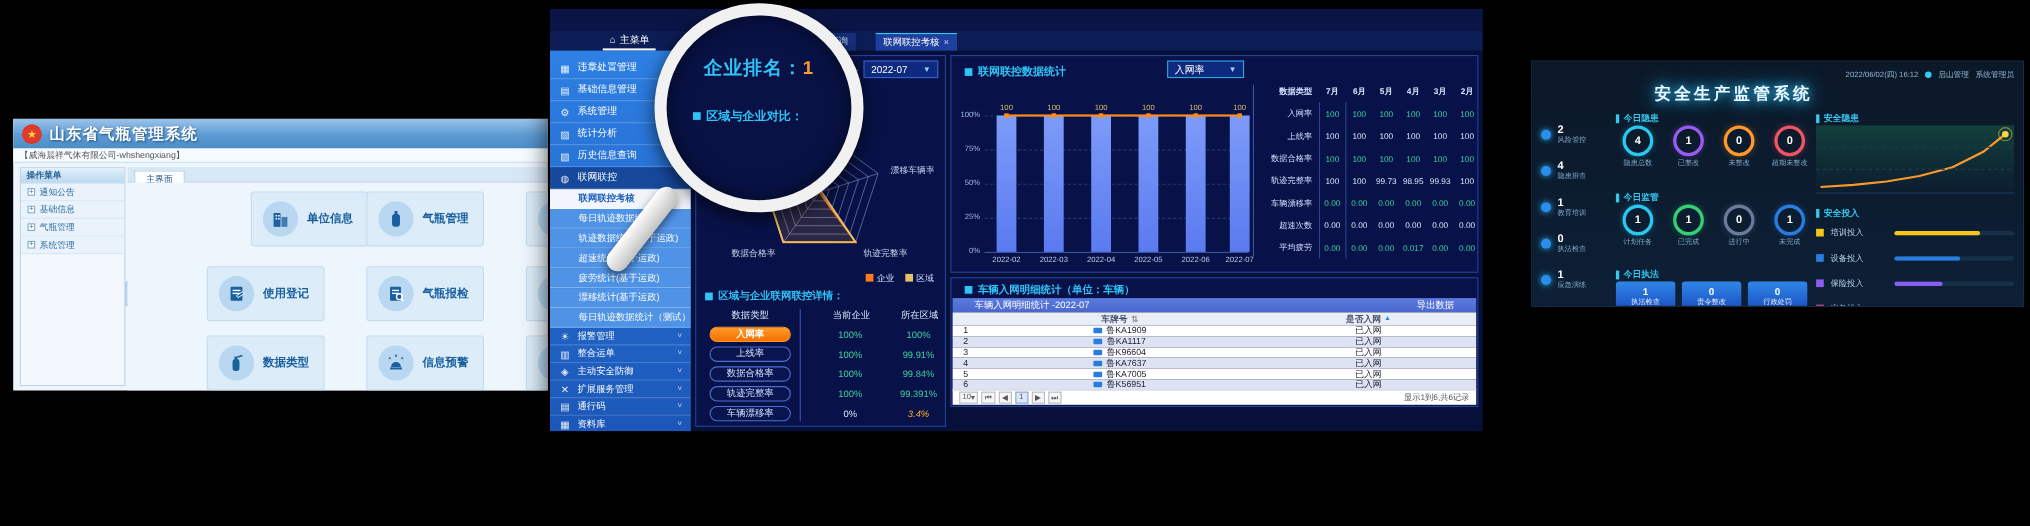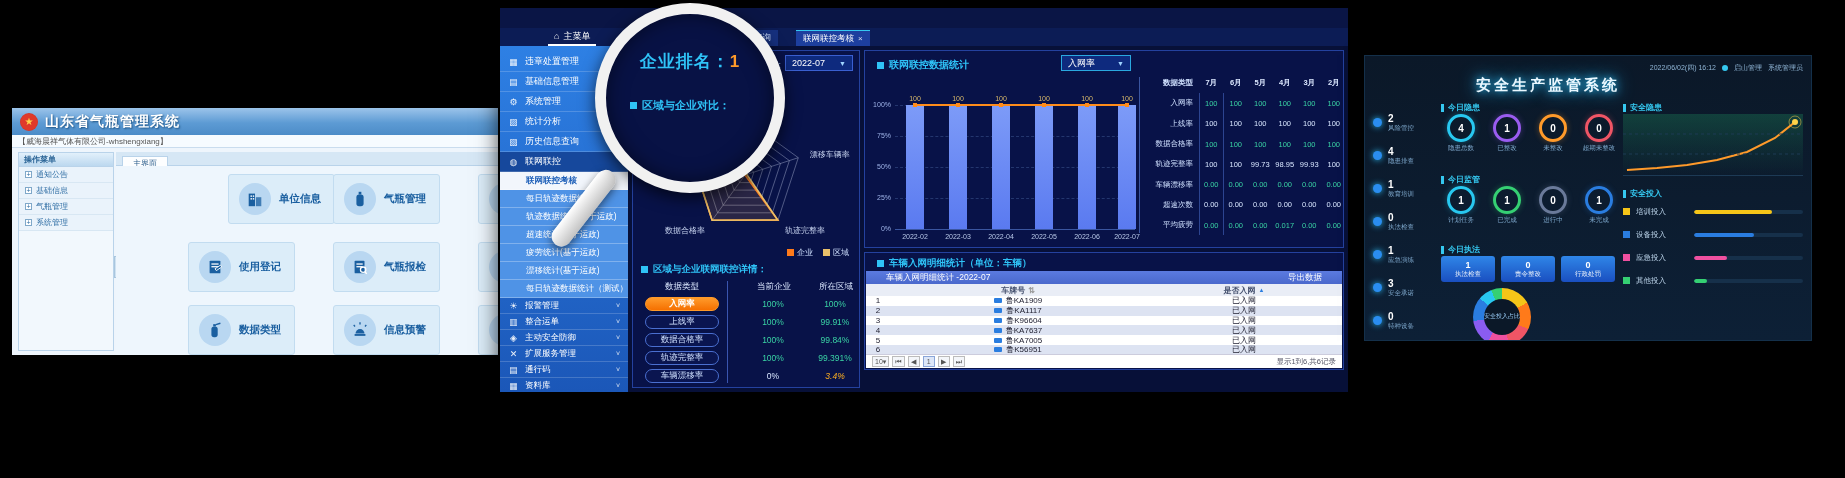--- a/index.html
+++ b/index.html
@@ -60,21 +60,21 @@
   .vt-hcell{color:#44506e;font-size:8px;font-weight:bold;display:flex;align-items:center;justify-content:center;gap:3px;}
   .vt-row{position:absolute;left:1px;right:1px;height:9.8px;display:flex;font-size:8px;color:#223;align-items:center;}
   .pgbox{height:11px;min-width:12px;border:1px solid #bbb;background:#f4f6fa;font-size:7px;color:#555;display:flex;align-items:center;justify-content:center;padding:0 2px;cursor:pointer;}
   
   #mag{position:absolute;left:595px;top:3px;width:190px;height:190px;border:11px solid #f1f1f1;border-radius:50%;background:#081245;z-index:60;box-shadow:0 5px 16px rgba(0,0,0,.65), inset 0 0 20px rgba(0,0,0,.5);}
   #mag-handle{position:absolute;left:602px;top:172px;width:20px;height:92px;border-radius:10px;background:linear-gradient(90deg,#ffffff,#c2c2c2);transform:rotate(38deg);transform-origin:50% 0;z-index:59;box-shadow:2px 3px 8px rgba(0,0,0,.5);}
   #mag .r1{position:absolute;left:0;right:0;top:36px;text-align:center;font-size:17px;font-weight:bold;color:#2fc3f7;letter-spacing:1px;}
   #mag .r1 b{color:#ff9a2a;}
   #mag .r2{position:absolute;left:24px;top:84px;font-size:11px;font-weight:bold;color:#2fc3f7;display:flex;align-items:center;gap:5px;}
   
-  #rdash{position:absolute;left:1364px;top:55px;width:448px;height:286px;background:linear-gradient(180deg,#0b1828,#0d2036);border:1px solid #14304a;box-shadow:0 0 18px rgba(0,0,0,.7);overflow:hidden;}
+  #rdash{position:absolute;left:1392px;top:55px;width:448px;height:224px;background:linear-gradient(180deg,#0b1828,#0d2036);border:1px solid #14304a;box-shadow:0 0 18px rgba(0,0,0,.7);overflow:hidden;}
   #rd-title{position:absolute;left:0;right:80px;top:20px;text-align:center;font-size:15px;font-weight:bold;color:#eaf8ff;text-shadow:0 0 9px #2ab8f0,0 0 18px #2ab8f0;letter-spacing:3px;}
   #rd-meta{position:absolute;right:8px;top:7px;font-size:7px;color:#8fb4d4;display:flex;gap:6px;align-items:center;}
   .rd-h{position:absolute;font-size:8px;color:#35c8f0;font-weight:bold;display:flex;align-items:center;gap:4px;}
   .rd-h:before{content:"";width:3px;height:8px;background:#35c8f0;display:inline-block;}
   .ring{border-radius:50%;display:flex;align-items:center;justify-content:center;color:#fff;font-size:10px;font-weight:bold;}
   .ringlab{font-size:6.5px;color:#7ea8cc;text-align:center;margin-top:2px;}
   .tile{background:linear-gradient(180deg,#2f86e8,#1a4fc0);border-radius:3px;color:#fff;display:flex;flex-direction:column;align-items:center;justify-content:center;cursor:pointer;}
   .railrow{display:flex;align-items:center;gap:6px;height:33px;}
   .raildot{width:9px;height:9px;border-radius:50%;background:#2a8df0;box-shadow:0 0 6px #2ab8f0;flex:0 0 9px;}
   .leg-row{display:flex;align-items:center;gap:6px;height:23px;}
@@ -713,20 +713,27 @@
           </span>
         </div>
         <div class="leg-row">
           <span class="leg-sq" style="background: rgb(42, 125, 224);"></span>
           <span class="leg-lb">设备投入</span>
           <span class="leg-bar">
             <span class=" leg-fill" style="display: block; width: 55%; background: rgb(42, 125, 224);"></span>
           </span>
         </div>
         <div class="leg-row">
+          <span class="leg-sq" style="background: rgb(138, 92, 240);"></span>
+          <span class="leg-lb">保险投入</span>
+          <span class="leg-bar">
+            <span class=" leg-fill" style="display: block; width: 40%; background: rgb(138, 92, 240);"></span>
+          </span>
+        </div>
+        <div class="leg-row">
           <span class="leg-sq" style="background: rgb(240, 80, 160);"></span>
           <span class="leg-lb">应急投入</span>
           <span class="leg-bar">
             <span class=" leg-fill" style="display: block; width: 30%; background: rgb(240, 80, 160);"></span>
           </span>
         </div>
         <div class="leg-row">
           <span class="leg-sq" style="background: rgb(53, 208, 115);"></span>
           <span class="leg-lb">其他投入</span>
           <span class="leg-bar">

